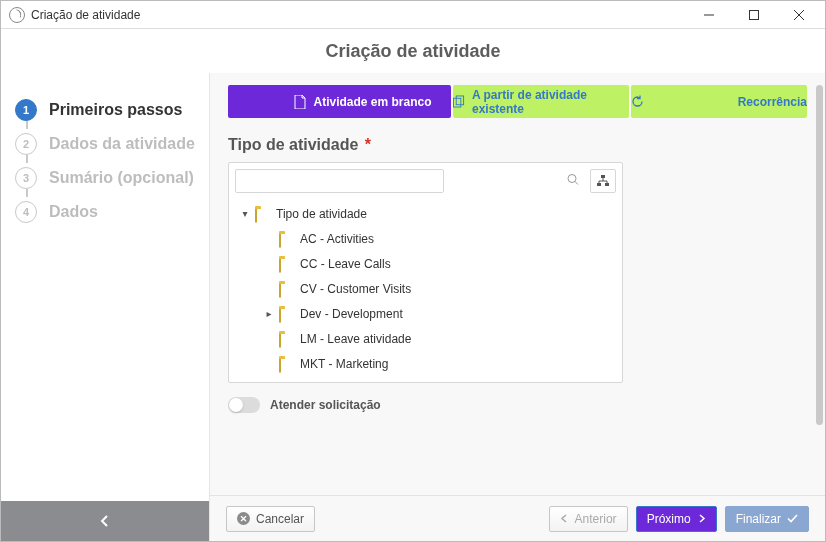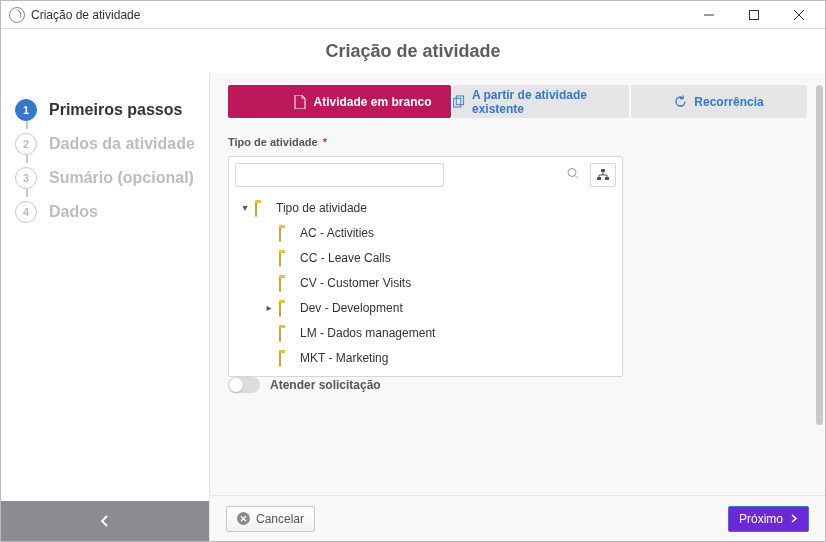--- a/index.html
+++ b/index.html
@@ -35,45 +35,45 @@
     .sidebar-footer svg { color: #fff; }
     
     
     .main { flex: 1; background: #f8f8f8; border-left: 1px solid #e5e5e5; display: flex; flex-direction: column; position: relative; }
     .main-content { flex: 1; padding: 12px 18px 0 18px; overflow: hidden; position: relative; }
     .main-scrollbar-track { position: absolute; right: 2px; top: 12px; width: 7px; height: 430px; background: transparent; }
     .main-scrollbar-thumb { width: 7px; height: 340px; background: #c9c9c9; border-radius: 4px; }
     
     .tabs { display: flex; gap: 2px; margin-bottom: 18px; }
     .tab { flex: 1; height: 33px; display: flex; align-items: center; justify-content: center; gap: 7px; font-size: 12px; font-weight: bold; border-radius: 2px; cursor: pointer; }
-    .tab.active { background: #be185d; color: #fff; padding-left: 47px; }
-    .tab.inactive { background: #e5e5e5; color: #3478c9; }
-    
-    .field-label { font-size: 11px; font-weight: bold; color: #555; margin-bottom: 8px; }
+    .tab.active { background: #6d28d9; color: #fff; padding-left: 47px; }
+    .tab.inactive { background: #bef264; color: #3478c9; justify-content: space-between; }
+    
+    .field-label { font-size: 16px; font-weight: bold; color: #555; margin-bottom: 8px; }
     .field-label .req { color: #d93025; margin-left: 2px; }
     
     .tree-box { border: 1px solid #d7d7d7; background: #fff; border-radius: 2px; padding: 6px; width: calc(100% - 184px); }
     .tree-search-row { display: flex; gap: 5px; margin-bottom: 8px; }
     .tree-search { flex: 1; height: 24px; border: 1px solid #d7d7d7; border-radius: 2px; padding: 0 24px 0 6px; position: relative; }
     .search-wrap { position: relative; flex: 1; }
     .search-icon { position: absolute; right: 6px; top: 50%; transform: translateY(-50%); color: #999; }
     .search-side-btn { width: 26px; height: 24px; border: 1px solid #d7d7d7; border-radius: 2px; display: flex; align-items: center; justify-content: center; background: #fff; cursor: pointer; color: #555; }
     
     .tree { }
     .tree-item { display: flex; align-items: center; height: 25px; padding-left: 6px; cursor: pointer; }
     .tree-toggle { width: 12px; display: inline-flex; justify-content: center; color: #555; font-size: 10px; }
     .folder { width: 15px; height: 12px; margin: 0 6px 0 4px; position: relative; }
     .folder::before { content: ""; position: absolute; top: -2px; left: 0; width: 6px; height: 3px; background: #e8be3c; border-radius: 1px 1px 0 0; }
     .folder-body { width: 15px; height: 11px; background: linear-gradient(#f7d662, #e8be3c); border-radius: 1px; border: 0.5px solid #c9a431; }
     .folder.open .folder-body { background: linear-gradient(#f7e29a, #f0cf54); }
     .tree-item-label { font-size: 12px; color: #333; }
     .lvl1 { padding-left: 4px; }
     .lvl2 { padding-left: 28px; }
     
-    .toggle-row { display: flex; align-items: center; gap: 10px; }
+    .toggle-row { display: flex; align-items: center; margin-top: 14px; gap: 10px; }
     .switch { width: 32px; height: 16px; background: #dcdcdc; border-radius: 10px; position: relative; cursor: pointer; }
     .switch-knob { position: absolute; left: 1px; top: 1px; width: 14px; height: 14px; background: #fff; border-radius: 50%; box-shadow: 0 1px 2px rgba(0,0,0,.2); }
     .toggle-label { font-weight: bold; font-size: 12px; color: #555; }
     
     
     .footer { height: 46px; border-top: 1px solid #e3e3e3; display: flex; align-items: center; padding: 0 16px; gap: 8px; background: #f8f8f8; }
     .btn { height: 26px; padding: 0 10px; border: 1px solid #c7c7c7; background: linear-gradient(#fff, #f3f3f3); border-radius: 2px; display: inline-flex; align-items: center; gap: 6px; font-size: 12px; color: #555; cursor: pointer; }
     .btn.disabled { color: #aaa; }
     .btn.primary { background: #6d28d9; border-color: #3478c9; color: #fff; }
     .btn.finalize { background: #8aa7d2; border-color: #8aa7d2; color: #fff; }
@@ -210,21 +210,21 @@
             <span class="tree-item-label">CV - Customer Visits</span>
           </div>
           <div class="tree-item lvl2">
             <span class="tree-toggle">▸</span>
             <span class="folder"><span class="folder-body"></span></span>
             <span class="tree-item-label">Dev - Development</span>
           </div>
           <div class="tree-item lvl2">
             <span class="tree-toggle"></span>
             <span class="folder"><span class="folder-body"></span></span>
-            <span class="tree-item-label">LM - Dados management</span>
+            <span class="tree-item-label">LM - Leave atividade</span>
           </div>
           <div class="tree-item lvl2">
             <span class="tree-toggle"></span>
             <span class="folder"><span class="folder-body"></span></span>
             <span class="tree-item-label">MKT - Marketing</span>
           </div>
         </div>
       </div>
 
       <div class="toggle-row">
@@ -238,21 +238,33 @@
         <div class="main-scrollbar-thumb"></div>
       </div>
     </div>
 
     <div class="footer">
       <button class="btn">
         <span class="cancel-x">✕</span>
         <span>Cancelar</span>
       </button>
       <span class="spacer"></span>
+      <button class="btn disabled">
+        <svg width="9" height="9" viewBox="0 0 9 9">
+            <path d="M6 1 L2 4.5 L6 8" fill="none" stroke="currentColor" stroke-width="1.5"></path>
+          </svg>
+        <span>Anterior</span>
+      </button>
       <button class="btn primary">
         <span>Próximo</span>
         <svg width="9" height="9" viewBox="0 0 9 9">
             <path d="M3 1 L7 4.5 L3 8" fill="none" stroke="currentColor" stroke-width="1.5"></path>
           </svg>
       </button>
+      <button class="btn finalize">
+        <span>Finalizar</span>
+        <svg width="11" height="9" viewBox="0 0 11 9">
+            <path d="M1 4.5 L4 7.5 L10 1" fill="none" stroke="currentColor" stroke-width="1.6"></path>
+          </svg>
+      </button>
     </div>
   </div>
 </div>
 
 </body></html>

